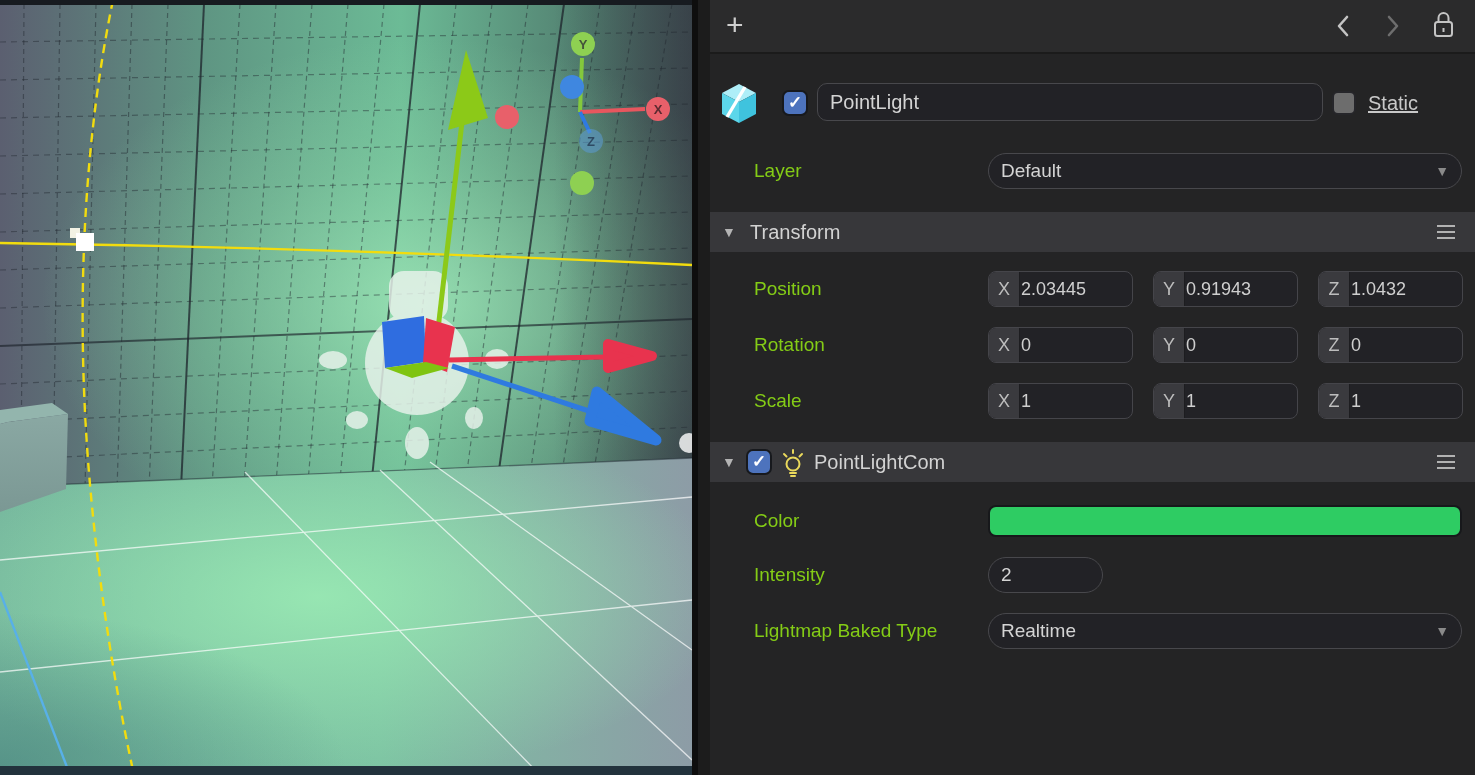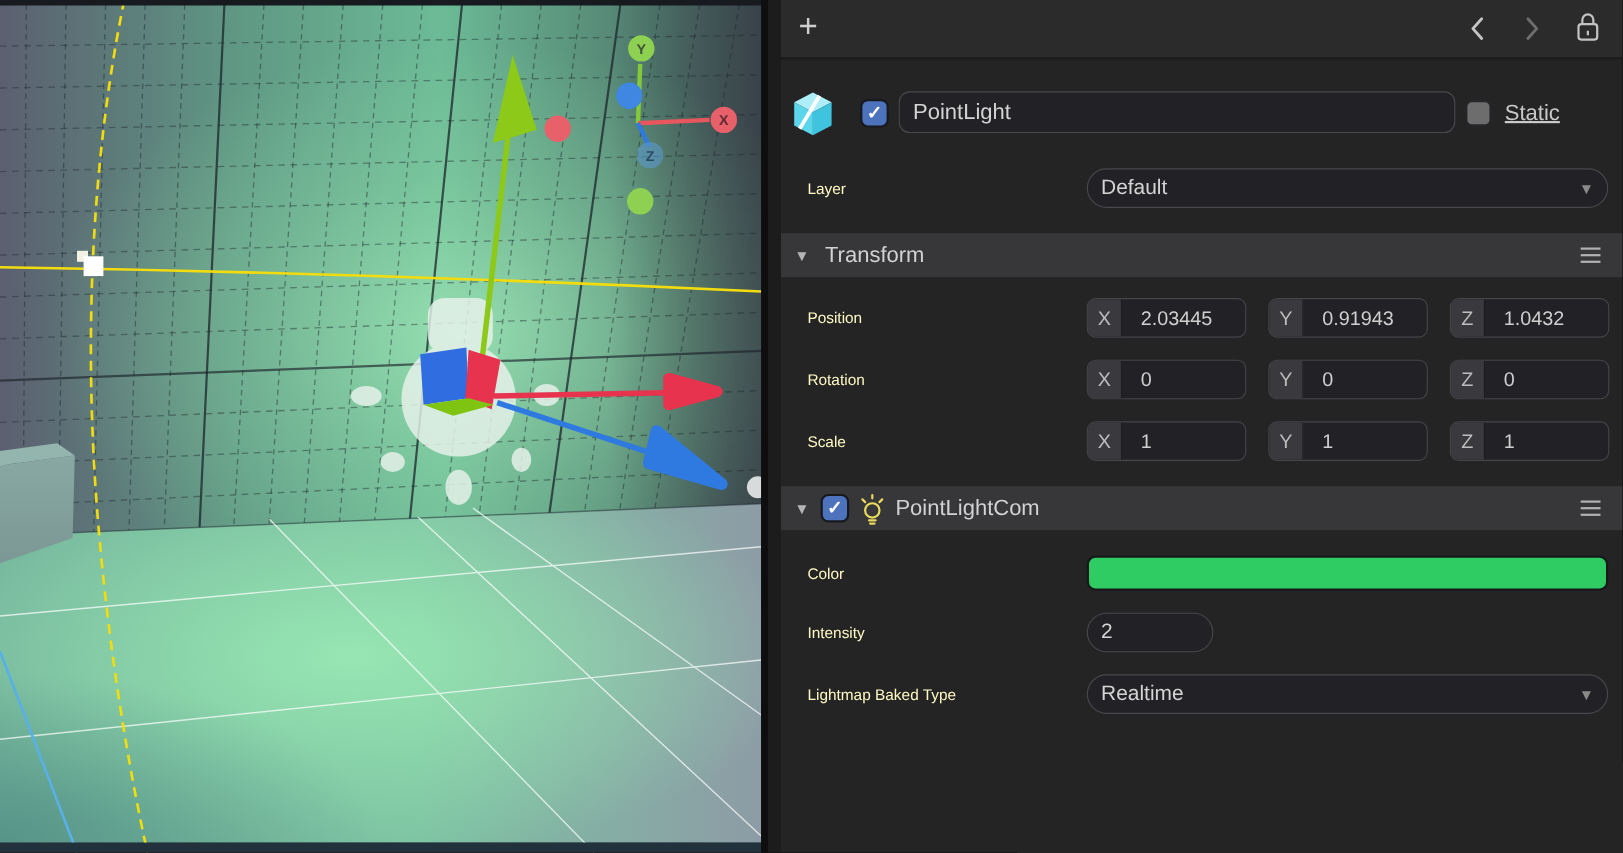--- a/index.html
+++ b/index.html
@@ -11,35 +11,35 @@
     background:linear-gradient(to right,#0e0e0e 0,#0e0e0e 6px,#1c1c1c 6px,#1c1c1c 18px);}
   
   #panel{position:absolute;left:710px;top:0;width:765px;height:775px;background:#242425;color:#c6c6c6;}
   .abs{position:absolute;}
   #topbar{position:absolute;left:0;top:0;width:100%;height:52px;background:#2b2b2c;border-bottom:2px solid #1b1b1b;}
   #topbar .plus{position:absolute;left:16px;top:0;line-height:50px;font-size:30px;color:#cfcfcf;font-weight:300;}
   #topbar .title{position:absolute;left:48px;top:0;line-height:52px;font-size:21px;color:#c9c9c9;}
   .navbtn{position:absolute;top:10px;width:28px;height:32px;cursor:pointer;}
   #lockbtn{position:absolute;top:8px;width:30px;height:36px;}
   .row{position:absolute;left:0;width:100%;}
-  .rowlabel{position:absolute;left:24px;top:0;line-height:38px;font-size:14px;color:#fef9c3;white-space:nowrap;}
+  .rowlabel{position:absolute;left:44px;top:0;line-height:38px;font-size:19px;color:#84cc16;white-space:nowrap;}
   .sechdr{position:absolute;left:0;width:100%;height:40px;background:#37373a;}
   .sechdr .tri{position:absolute;left:12px;top:0;line-height:40px;font-size:14px;color:#b4b4b4;}
   .sechdr .sectitle{position:absolute;top:0;line-height:40px;font-size:20px;color:#d2d2d2;}
   .menu-icon{position:absolute;right:20px;top:13px;width:18px;height:14px;}
   .menu-icon i{display:block;height:2px;background:#b2b2b2;margin-bottom:4px;}
   .checkbox{box-sizing:border-box;width:26px;height:26px;border-radius:7px;background:#4d73bd;border:2px solid #17191d;color:#fff;
     font-size:17px;font-weight:bold;text-align:center;line-height:22px;}
   .checkbox-off{box-sizing:border-box;width:24px;height:24px;border-radius:6px;background:#6d6d6d;border:2px solid #26262a;}
   .textfield,.dropdown,.numfield{box-sizing:border-box;background:#222226;border:1px solid #48484c;border-radius:18px;
     font-size:19px;color:#d4d4d4;line-height:34px;padding-left:12px;white-space:nowrap;overflow:hidden;}
   .dropdown .caret{position:absolute;right:12px;top:0;line-height:34px;font-size:14px;color:#8a8a8a;}
   .vec{position:absolute;display:flex;width:145px;height:36px;box-sizing:border-box;background:#222226;border:1px solid #45454a;border-radius:8px;overflow:hidden;}
   .vec .tag{width:30px;background:#3a3a3e;border-right:1px solid #1d1d20;color:#bdbdbd;font-size:18px;text-align:center;line-height:34px;flex:none;}
-  .vec .val{padding-left:17px;font-size:18px;color:#cfcfcf;line-height:34px;}
+  .vec .val{padding-left:1px;font-size:18px;color:#cfcfcf;line-height:34px;}
   .swatch{position:absolute;box-sizing:border-box;height:32px;border-radius:8px;border:2px solid #17181b;}
   .golabel{position:absolute;top:0;line-height:42px;font-size:20px;color:#c9c9c9;}
 </style>
 </head>
 <body>
 
 <div id="app">
 
   <div id="scene">
     <svg width="692" height="775" viewBox="0 0 692 775">

